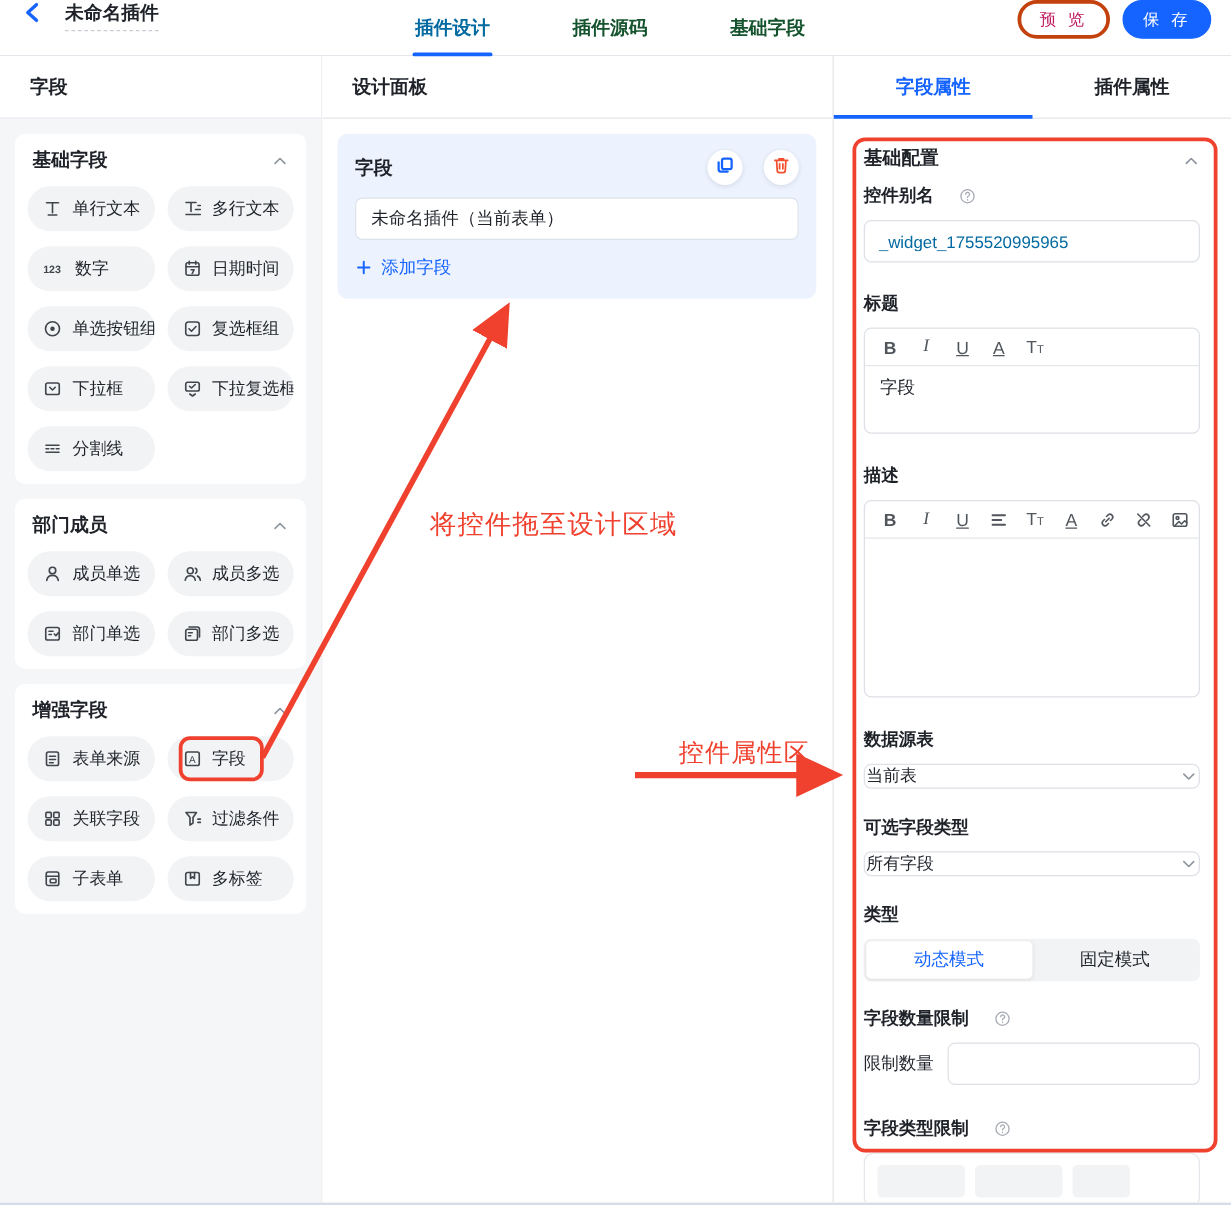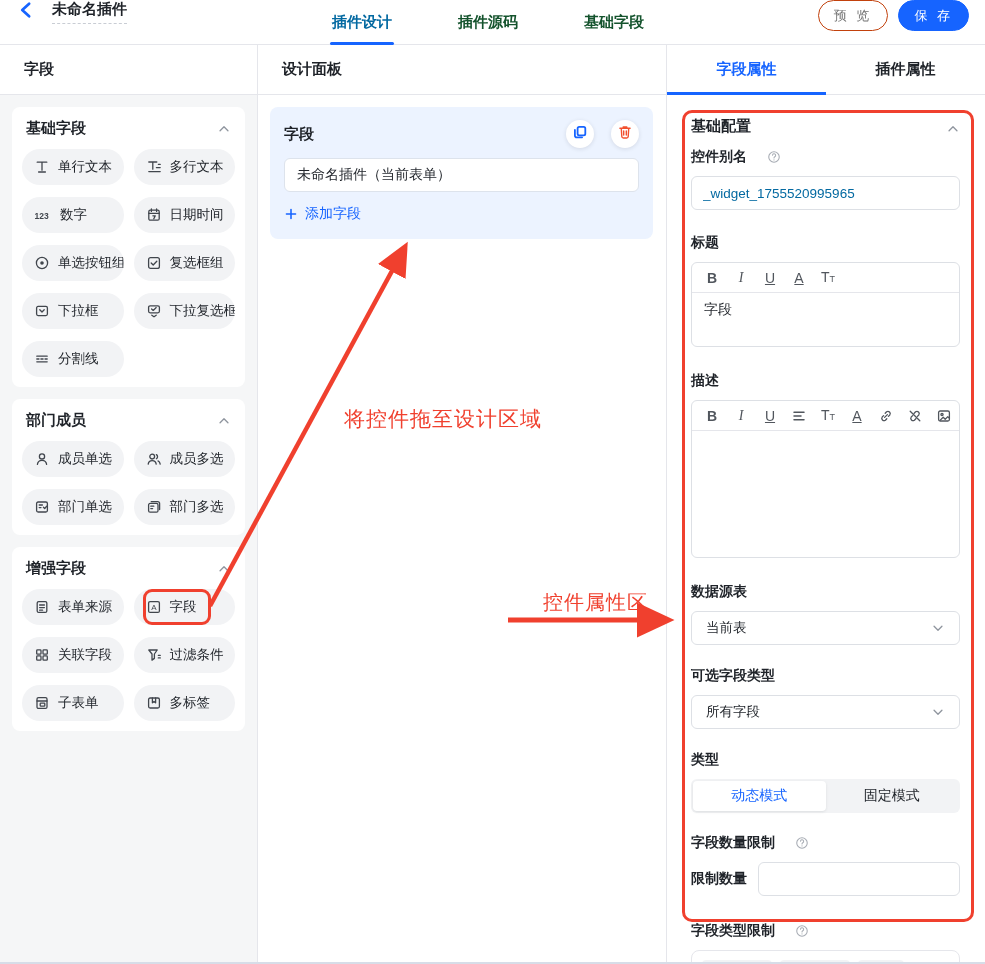--- a/index.html
+++ b/index.html
@@ -16,21 +16,21 @@
   .topbar-left { display:flex; align-items:center; gap:16px; width:240px; flex:none; }
   .back { color:#1664ff; display:flex; cursor:pointer; }
   .back svg { width:20px; height:20px; }
   .doc-title { font-size:15px; font-weight:700; padding-bottom:4px; border-bottom:1px dashed #c9cdd4; cursor:text; }
   .topbar-tabs { display:flex; gap:66px; margin-left:48px; flex:1; height:45px; }
   .tab { font-size:15px; font-weight:700; display:flex; align-items:center; position:relative; cursor:pointer; color:#14532d; }
   .tab.active { color:#0369a1;margin-left:28px; }
   .tab.active::after { content:""; position:absolute; left:-2px; right:-2px; bottom:0; height:3px; background:#1664ff; border-radius:2px; }
   .topbar-actions { display:flex; gap:10px; flex:none; }
   .btn { height:31px; padding:0 15px; border-radius:16px; font-size:13px; letter-spacing:3px; cursor:pointer; font-family:inherit; }
-  .btn.ghost { background:#fff; border:1px solid #c2410c; color:#737373; }
+  .btn.ghost { background:#fff; border:3px solid #c2410c; color:#be185d; }
   .btn.primary { background:#1664ff; border:1px solid #1664ff; color:#fff; }
 
   
   .main { display:flex; height:917px; }
 
   .panel-header { height:50px; flex:none; display:flex; align-items:center; padding:0 24px; border-bottom:1px solid #e5e6eb; font-weight:700; font-size:15px; background:#fff; }
 
   
   .sidebar { width:258px; flex:none; border-right:1px solid #e5e6eb; display:flex; flex-direction:column; }
   .sidebar-body { flex:1; background:#f5f6f7; padding:12px; overflow:hidden; }
@@ -74,27 +74,27 @@
   .toolbar { display:flex; align-items:center; gap:13px; padding:6px 12px 5px; border-bottom:1px solid #e5e6eb; }
   .tbtn { display:flex; align-items:center; justify-content:center; min-width:16px; color:#51565d; cursor:pointer; }
   .tbtn svg { width:16px; height:16px; }
   .tg { font-size:14px; line-height:16px; color:#51565d; }
   .tg-b { font-weight:700; }
   .tg-i { font-style:italic; font-family:"Liberation Serif", serif; }
   .tg-u, .tg-a { text-decoration:underline; }
   .tg small { font-size:9px; }
   .editor-content { min-height:53px; padding:8px 12px; font-size:14px; cursor:text; }
   .editor-content.tall { min-height:126px; }
-  .select { height:34px; border:1px solid #dde0e5; border-radius:6px; display:flex; align-items:center; justify-content:space-between; padding:0 14px; font-size:13.5px; margin-bottom:22px; cursor:pointer; background:#fff; }
+  .select { height:20px; border:1px solid #dde0e5; border-radius:6px; display:flex; align-items:center; justify-content:space-between; padding:0 1px; font-size:13.5px; margin-bottom:22px; cursor:pointer; background:#fff; }
   .select .chev svg { width:14px; height:14px; }
   .segmented { height:34px; background:#f2f3f5; border-radius:6px; display:flex; padding:2px; margin-bottom:21px; }
   .seg { flex:1; display:flex; align-items:center; justify-content:center; font-size:14px; border-radius:4px; cursor:pointer; color:#1f2329; }
   .seg.active { background:#fff; color:#1664ff; box-shadow:0 1px 3px rgba(31,35,41,.10); }
   .limit-row { display:flex; align-items:center; gap:11px; margin-bottom:26px; }
-  .limit-row .lab { font-size:14px; flex:none;font-weight:bold; }
+  .limit-row .lab { font-size:14px; flex:none; }
   .limit-row input { flex:1; height:34px; border:1px solid #dde0e5; border-radius:6px; padding:0 10px; font-size:13.5px; font-family:inherit; }
   .cut-card { border:1px solid #e5e6eb; border-radius:8px; padding:9px 10px; display:flex; gap:8px; height:44px; }
   .pill-ghost { background:#f2f3f5; border-radius:4px; height:26px; }
   .pg1 { width:70px; } .pg2 { width:70px; } .pg3 { width:46px; }
 
   
   .hl-box { position:absolute; left:143px; top:589px; width:68px; height:36px; border:3px solid #f0402e; border-radius:9px; z-index:30; pointer-events:none; }
   .insp-box { position:absolute; left:682px; top:110px; width:292px; height:812px; border:3px solid #f0402e; border-radius:10px; z-index:30; pointer-events:none; }
   .arrows { position:absolute; left:0; top:0; width:985px; height:964px; z-index:31; pointer-events:none; }
   .hint { position:absolute; color:#f0402e; z-index:31; pointer-events:none; white-space:nowrap; }

